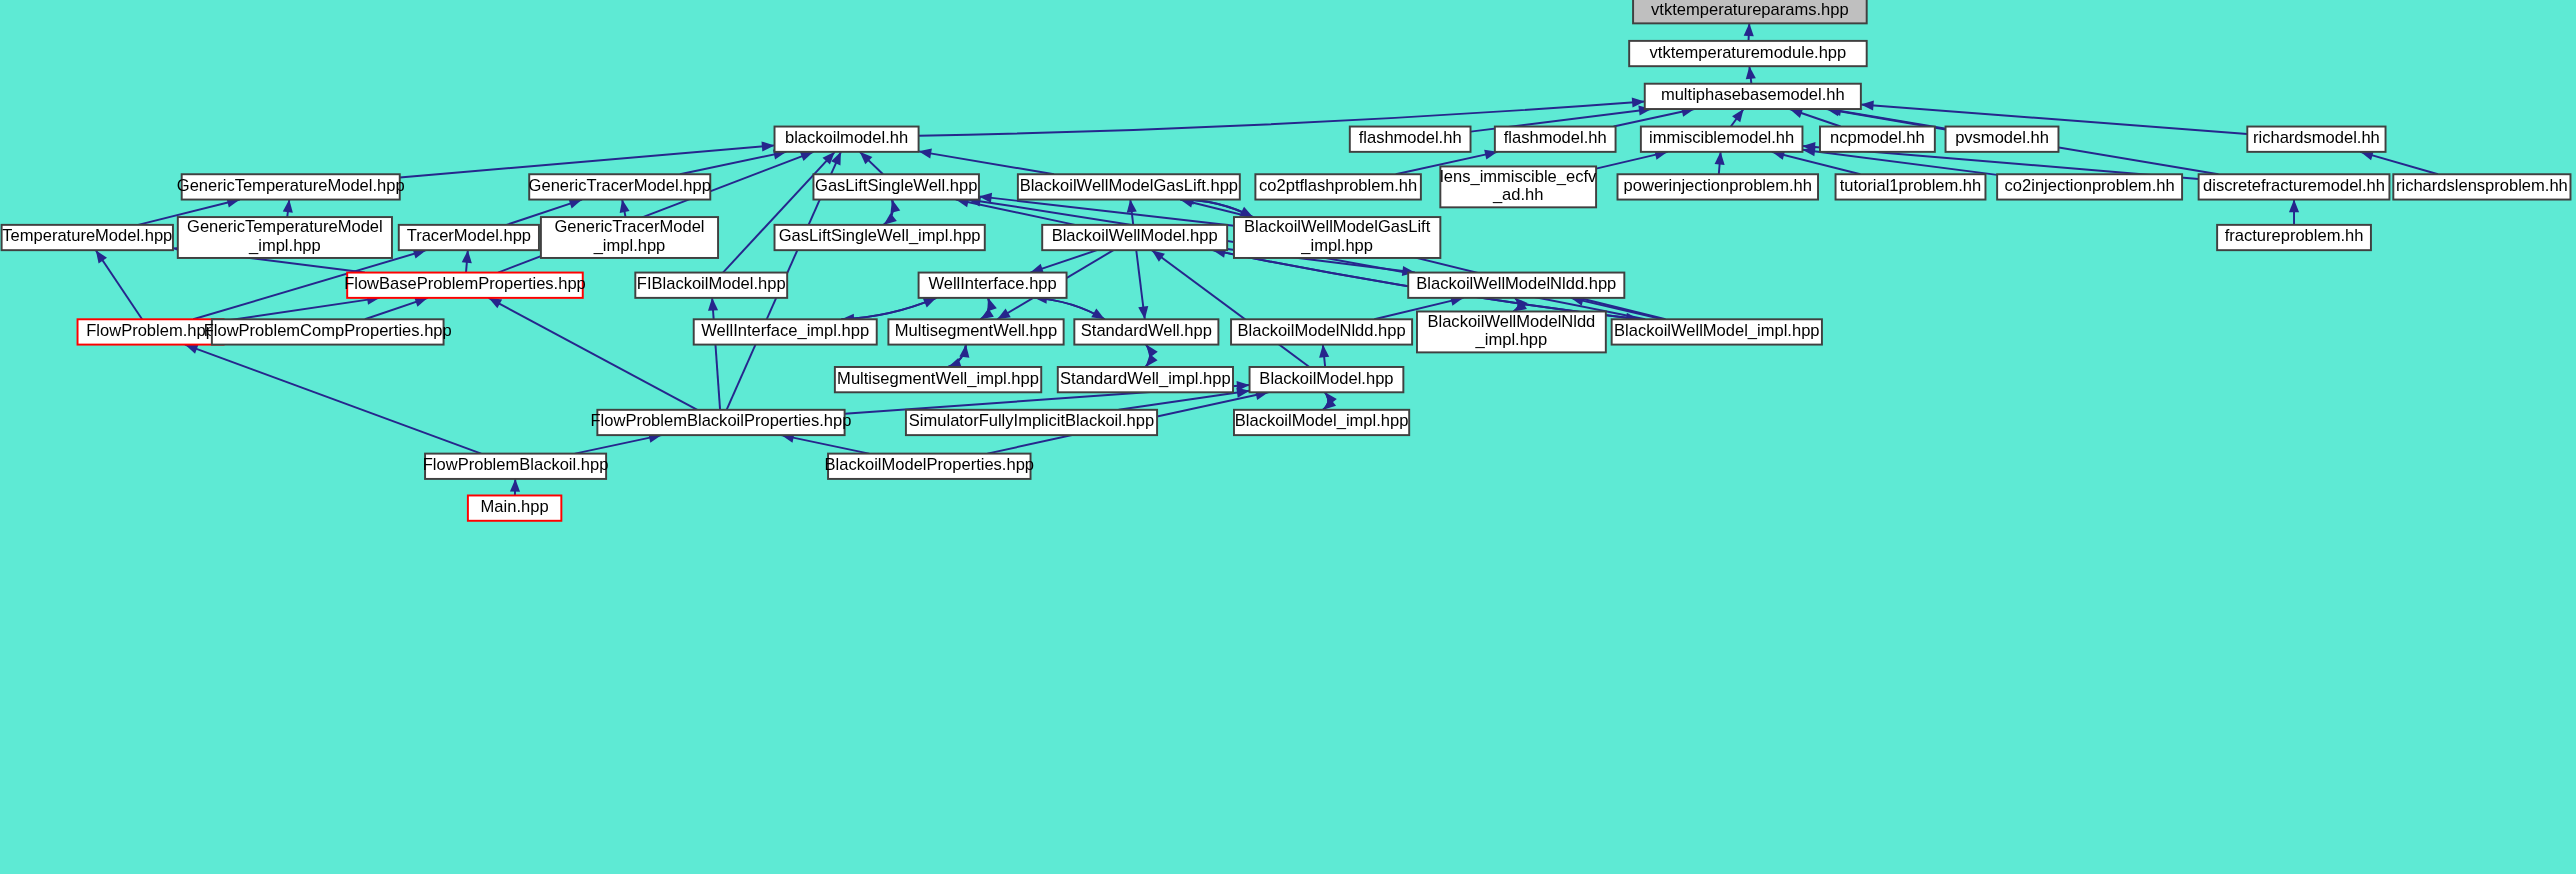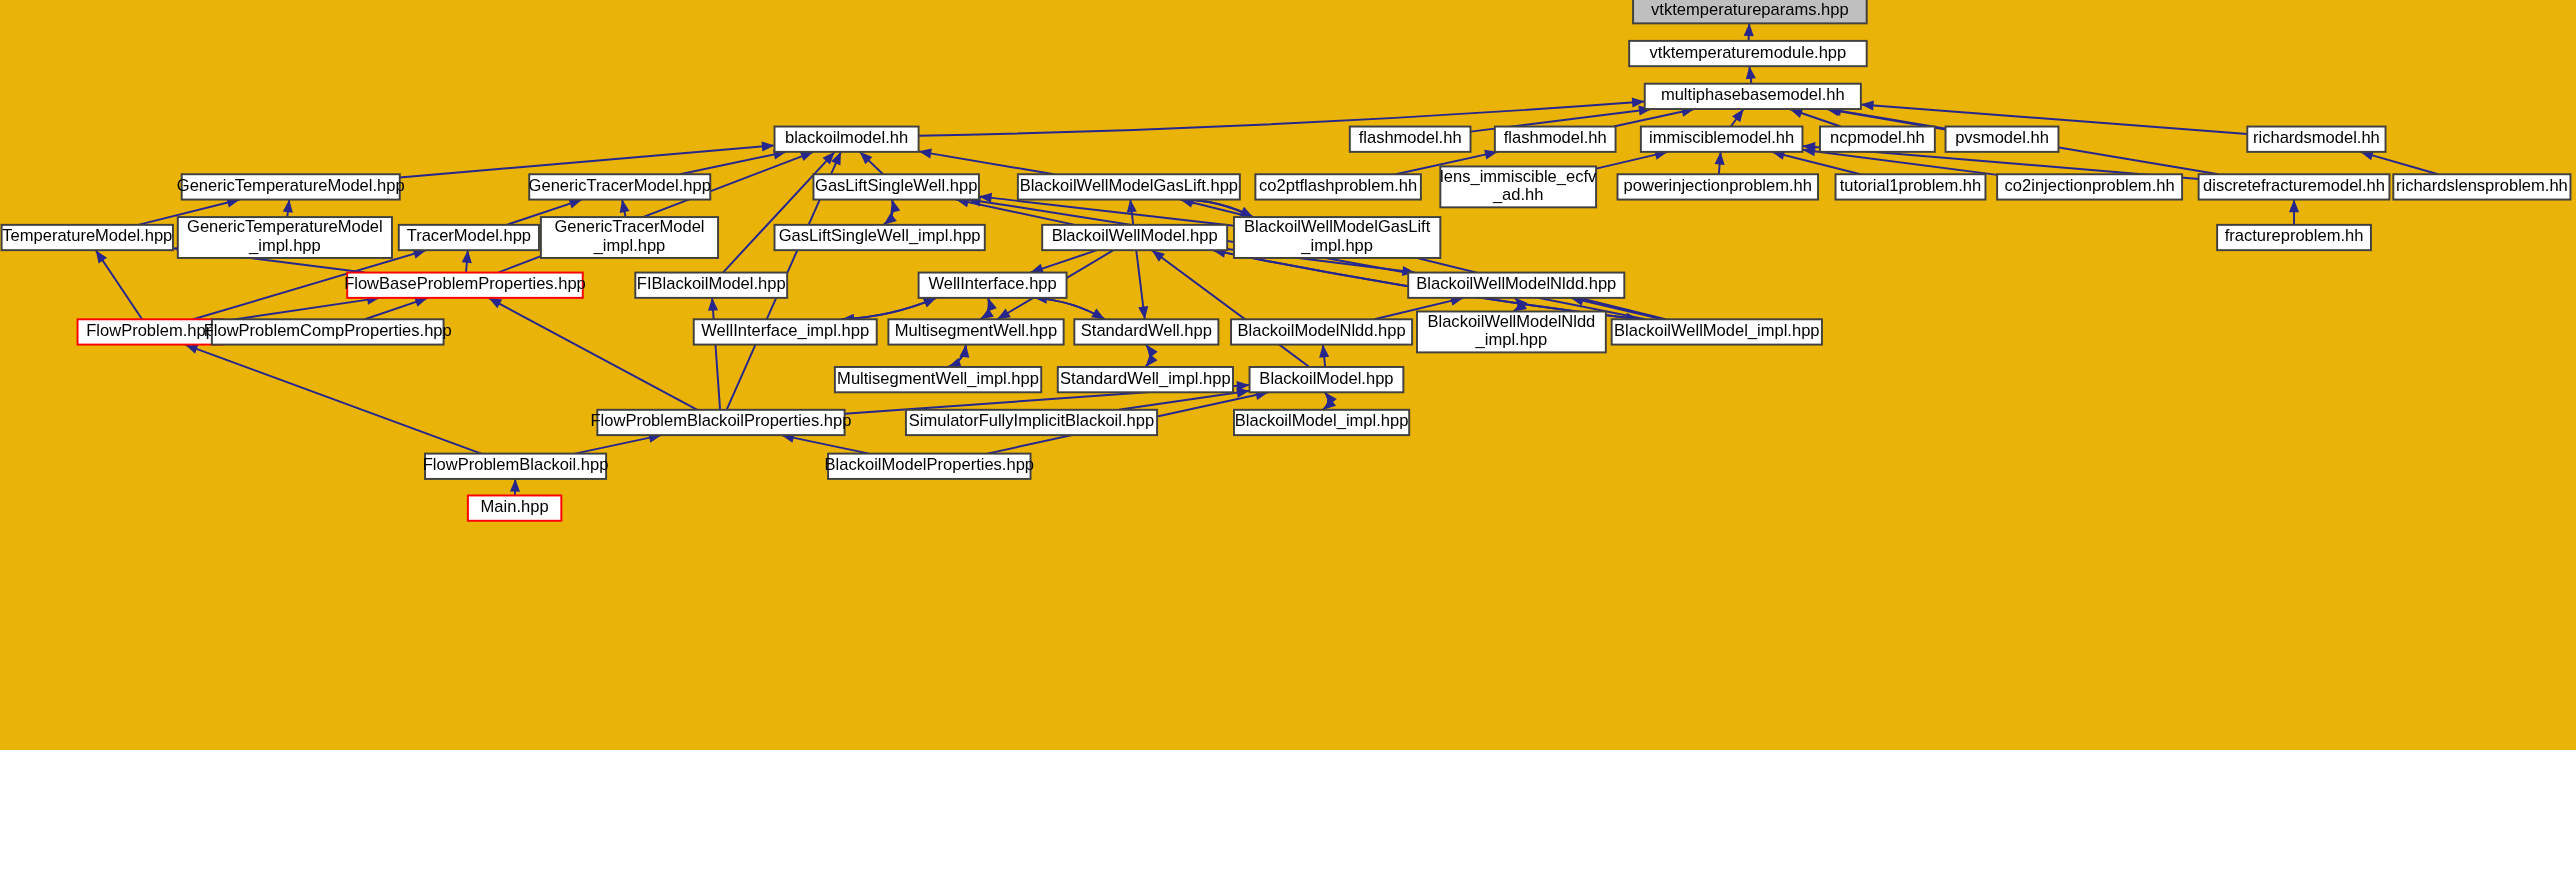--- a/index.html
+++ b/index.html
@@ -3,22 +3,22 @@
 <meta charset="utf-8">
 <style>
   html, body {
     margin: 0;
     padding: 0;
     background: #ffffff;
   }
   #graph-root {
     position: relative;
     width: 2576px;
-    height: 750px;
-    background: #eab308;
+    height: 874px;
+    background: #5eead4;
     font-family: "Liberation Sans", sans-serif;
     text-align: right;
   }
   svg#dep-graph {
     display: block;
     width: 2576px;
     height: 879px;
   }
   .node-box {
     fill: #ffffff;

